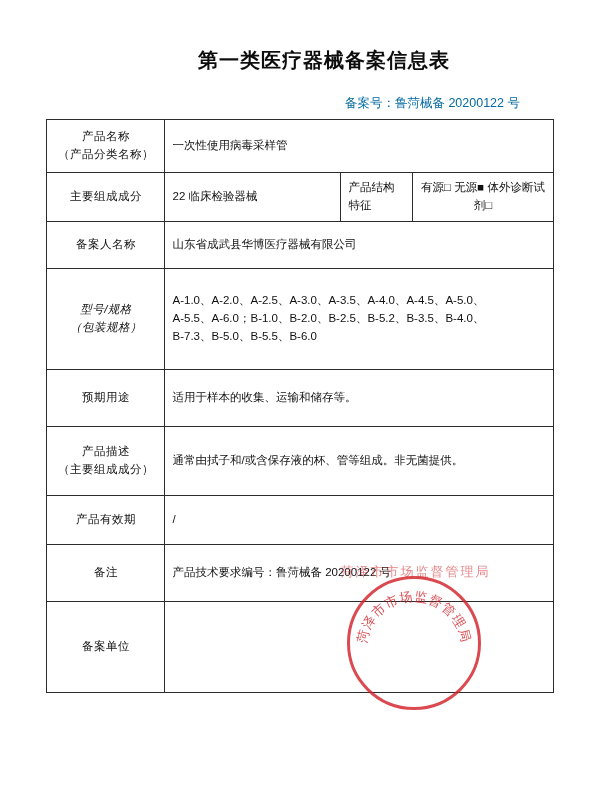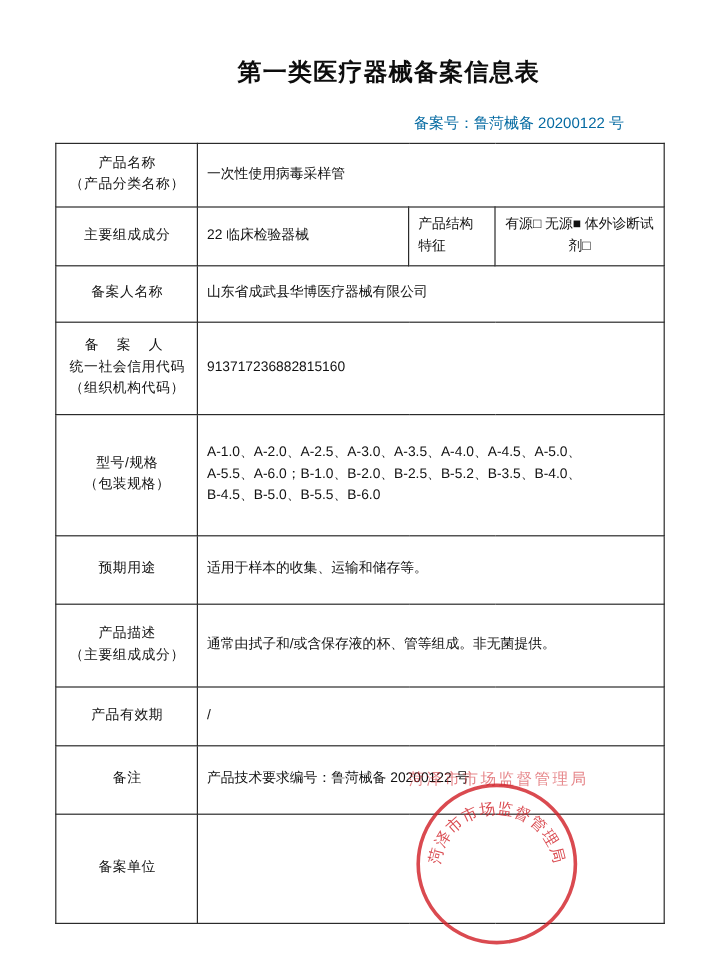--- a/index.html
+++ b/index.html
@@ -74,21 +74,21 @@
   .spaced {
     letter-spacing: 6px;
   }
   .model-cell {
     line-height: 1.95;
   }
   .tall-1 { height: 40px; }
   .tall-2 { height: 34px; }
   .tall-3 { height: 64px; }
   .tall-4 { height: 44px; }
-  .tall-5 { height: 88px; }
+  .tall-5 { height: 88px; font-style: italic; }
   .tall-6 { height: 56px; }
   .tall-7 { height: 36px; }
   .tall-8 { height: 78px; }
 
   .unit-cell {
     position: relative;
     height: 78px;
   }
   
   .seal {
@@ -155,40 +155,32 @@
           <span>产品结构特征</span>
         </td>
         <td class="sub-value">有源□ 无源■  体外诊断试剂□</td>
       </tr>
 
       <tr>
         <td class="label tall-2">备案人名称</td>
         <td class="value" colspan="3">山东省成武县华博医疗器械有限公司</td>
       </tr>
 
-      <tr>
-        <td class="label tall-3">
-          <span class="l2 spaced">备 案 人</span>
-          <span class="l2">统一社会信用代码</span>
-          <span class="l2">（组织机构代码）</span>
-        </td>
-        <td class="value" colspan="3">913717236882815160</td>
-      </tr>
 
 
 
       <tr>
         <td class="label tall-5">
           <span class="l2">型号/规格</span>
           <span class="l2">（包装规格）</span>
         </td>
         <td class="value model-cell" colspan="3">
           <span class="l2" style="display:block">A-1.0、A-2.0、A-2.5、A-3.0、A-3.5、A-4.0、A-4.5、A-5.0、</span>
           <span class="l2" style="display:block">A-5.5、A-6.0；B-1.0、B-2.0、B-2.5、B-5.2、B-3.5、B-4.0、</span>
-          <span class="l2" style="display:block">B-4.5、B-5.0、B-5.5、B-6.0</span>
+          <span class="l2" style="display:block">B-7.3、B-5.0、B-5.5、B-6.0</span>
         </td>
       </tr>
 
       <tr>
         <td class="label tall-4">预期用途</td>
         <td class="value" colspan="3">适用于样本的收集、运输和储存等。</td>
       </tr>
 
       <tr>
         <td class="label tall-6">

